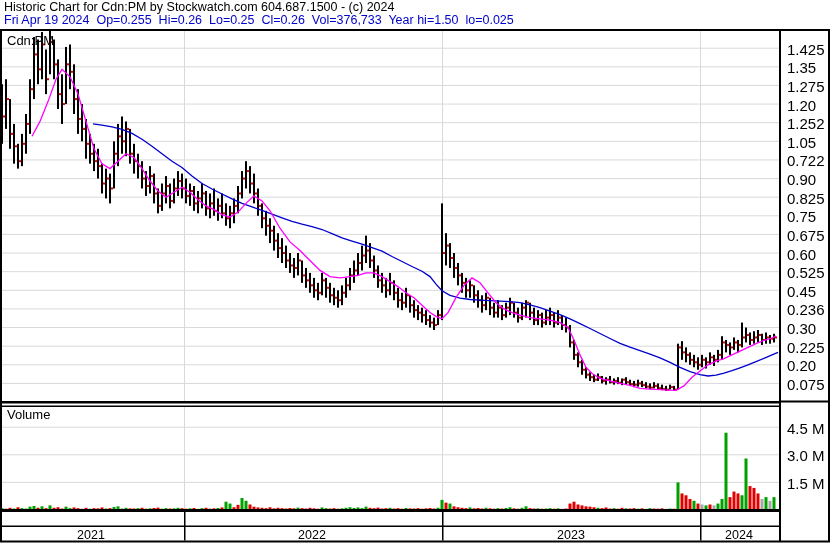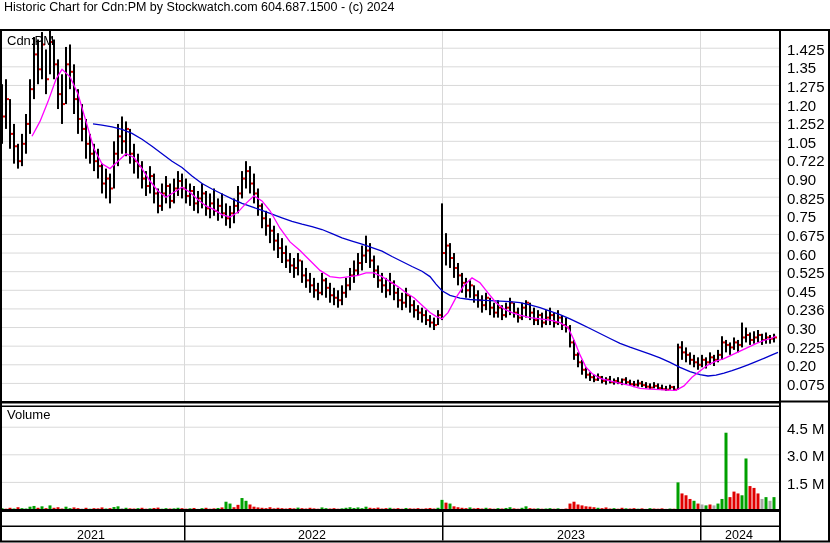--- a/index.html
+++ b/index.html
@@ -10,20 +10,21 @@
   #chart-svg{position:absolute;left:0;top:0;}
   .panel-label{position:absolute;font-size:13px;color:#000;}
   .axis-label{position:absolute;font-size:15px;color:#000;white-space:pre;}
   .year-label{position:absolute;font-size:12.5px;color:#000;width:48px;text-align:center;}
 </style>
 </head>
 <body>
 
 <div id="screen">
   <div class="hdr" id="hdr1" style="top:1px">Historic Chart for Cdn:PM by Stockwatch.com 604.687.1500 - (c) 2024</div>
+  <div class="hdr" id="hdr2" style="top:14px">Fri Apr 19 2024  Op=0.255  Hi=0.26  Lo=0.25  Cl=0.26  Vol=376,733  Year hi=1.50  lo=0.025</div>
 
   <svg id="chart-svg" width="830" height="543">
       <rect x="2" y="47.7" width="777" height="1" fill="#d9d9d9"></rect>
       <rect x="2" y="66.32249999999999" width="777" height="1" fill="#d9d9d9"></rect>
       <rect x="2" y="84.94500000000004" width="777" height="1" fill="#d9d9d9"></rect>
       <rect x="2" y="103.56750000000002" width="777" height="1" fill="#d9d9d9"></rect>
       <rect x="2" y="122.19000000000001" width="777" height="1" fill="#d9d9d9"></rect>
       <rect x="2" y="140.8125" width="777" height="1" fill="#d9d9d9"></rect>
       <rect x="2" y="159.43500000000003" width="777" height="1" fill="#d9d9d9"></rect>
       <rect x="2" y="178.0575" width="777" height="1" fill="#d9d9d9"></rect>

